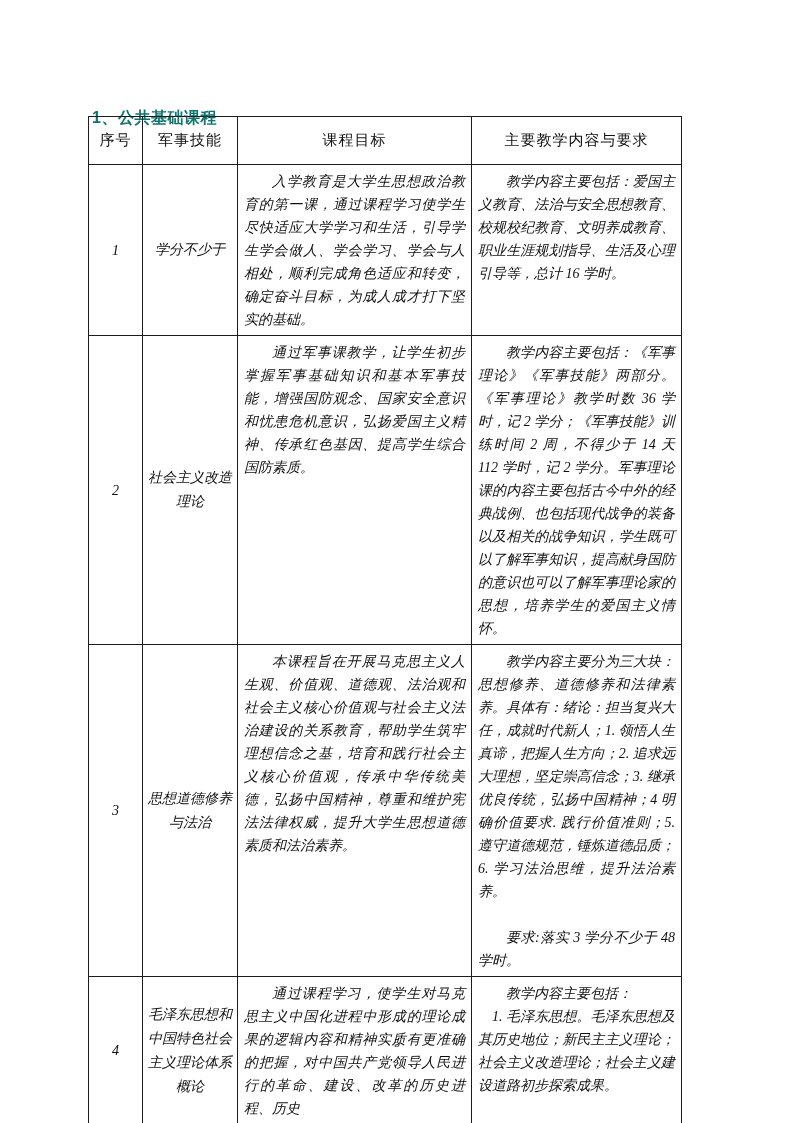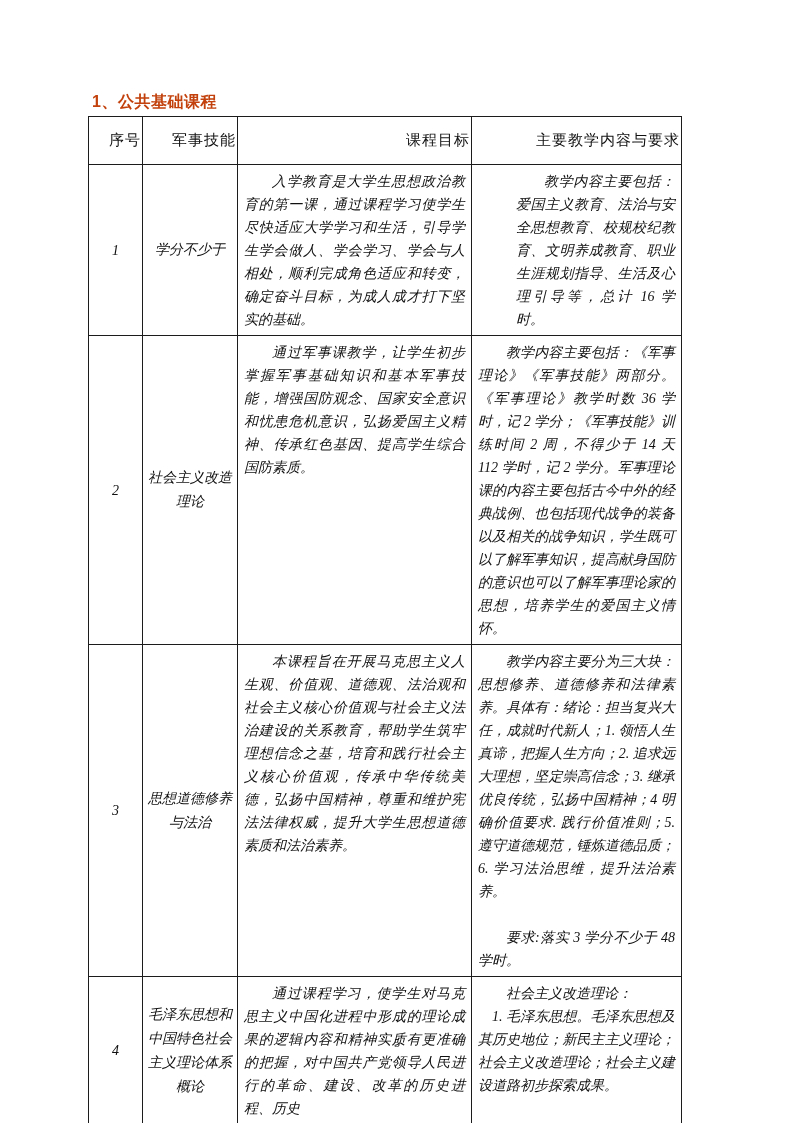--- a/index.html
+++ b/index.html
@@ -6,39 +6,39 @@
   .page{
     position:relative;
     width:794px;height:1123px;
     margin:0 auto;
     background:#ffffff;
     font-family:"Liberation Serif","DejaVu Serif",serif;
     color:#101010;
     overflow:hidden;
   }
   .doc-title{
-    position:absolute;left:92px;top:92px;
+    position:absolute;left:92px;top:108px;
     font-family:"Liberation Sans","DejaVu Sans",sans-serif;
-    font-weight:700;font-size:16px;color:#c2410c;
+    font-weight:700;font-size:16px;color:#0f766e;
     letter-spacing:.5px;
   }
   table.course-table{
     position:absolute;left:88px;top:116px;
     width:593px;
     border-collapse:collapse;table-layout:fixed;
   }
   .course-table th,.course-table td{
     border:1.5px solid #1c1c1c;
     font-weight:400;
     overflow:hidden;
   }
   .course-table th{
     height:45px;
     font-size:15px;
-    text-align:right;
+    text-align:center;
     vertical-align:middle;
     letter-spacing:1px;
     font-family:Liberation Serif, serif;
   }
   .course-table td{
     font-size:14px;
     line-height:23px;
     vertical-align:top;
     padding:5px 6px 4px 6px;
     font-style:italic;
@@ -87,21 +87,21 @@
       </tr>
     </thead>
     <tbody>
         <tr>
           <td class="col-no">1</td>
           <td class="col-name">学分不少于</td>
           <td class="col-obj">
             <p style="text-indent: 2em;">入学教育是大学生思想政治教育的第一课，通过课程学习使学生尽快适应大学学习和生活，引导学生学会做人、学会学习、学会与人相处，顺利完成角色适应和转变，确定奋斗目标，为成人成才打下坚实的基础。</p>
           </td>
           <td class="col-content">
-            <p style="text-indent: 2em; margin-left: 38px;">教学内容主要包括：爱国主义教育、法治与安全思想教育、校规校纪教育、文明养成教育、职业生涯规划指导、生活及心理引导等，总计 16 学时。</p>
+            <p style="text-indent: 2em;">教学内容主要包括：爱国主义教育、法治与安全思想教育、校规校纪教育、文明养成教育、职业生涯规划指导、生活及心理引导等，总计 16 学时。</p>
           </td>
         </tr>
         <tr>
           <td class="col-no">2</td>
           <td class="col-name">社会主义改造理论</td>
           <td class="col-obj">
             <p style="text-indent: 2em;">通过军事课教学，让学生初步掌握军事基础知识和基本军事技能，增强国防观念、国家安全意识和忧患危机意识，弘扬爱国主义精神、传承红色基因、提高学生综合国防素质。</p>
           </td>
           <td class="col-content">
             <p style="text-indent: 2em;">教学内容主要包括：《军事理论》《军事技能》两部分。《军事理论》教学时数 36 学时，记 2 学分；《军事技能》训练时间 2 周，不得少于 14 天 112 学时，记 2 学分。军事理论课的内容主要包括古今中外的经典战例、也包括现代战争的装备以及相关的战争知识，学生既可以了解军事知识，提高献身国防的意识也可以了解军事理论家的思想，培养学生的爱国主义情怀。</p>
@@ -118,21 +118,21 @@
             <p style="text-indent: 2em; margin-top: 23px;">要求:落实 3 学分不少于 48 学时。</p>
           </td>
         </tr>
         <tr>
           <td class="col-no">4</td>
           <td class="col-name">毛泽东思想和中国特色社会主义理论体系概论</td>
           <td class="col-obj">
             <p style="text-indent: 2em;">通过课程学习，使学生对马克思主义中国化进程中形成的理论成果的逻辑内容和精神实质有更准确的把握，对中国共产党领导人民进行的革命、建设、改革的历史进程、历史</p>
           </td>
           <td class="col-content">
-            <p style="text-indent: 2em;">社会主义改造理论：</p>
+            <p style="text-indent: 2em;">教学内容主要包括：</p>
             <p style="text-indent: 1em;">1. 毛泽东思想。毛泽东思想及其历史地位；新民主主义理论；社会主义改造理论；社会主义建设道路初步探索成果。</p>
           </td>
         </tr>
       </tbody>
   </table>
 
   <div class="page-number">5</div>
 
 </div>
 

